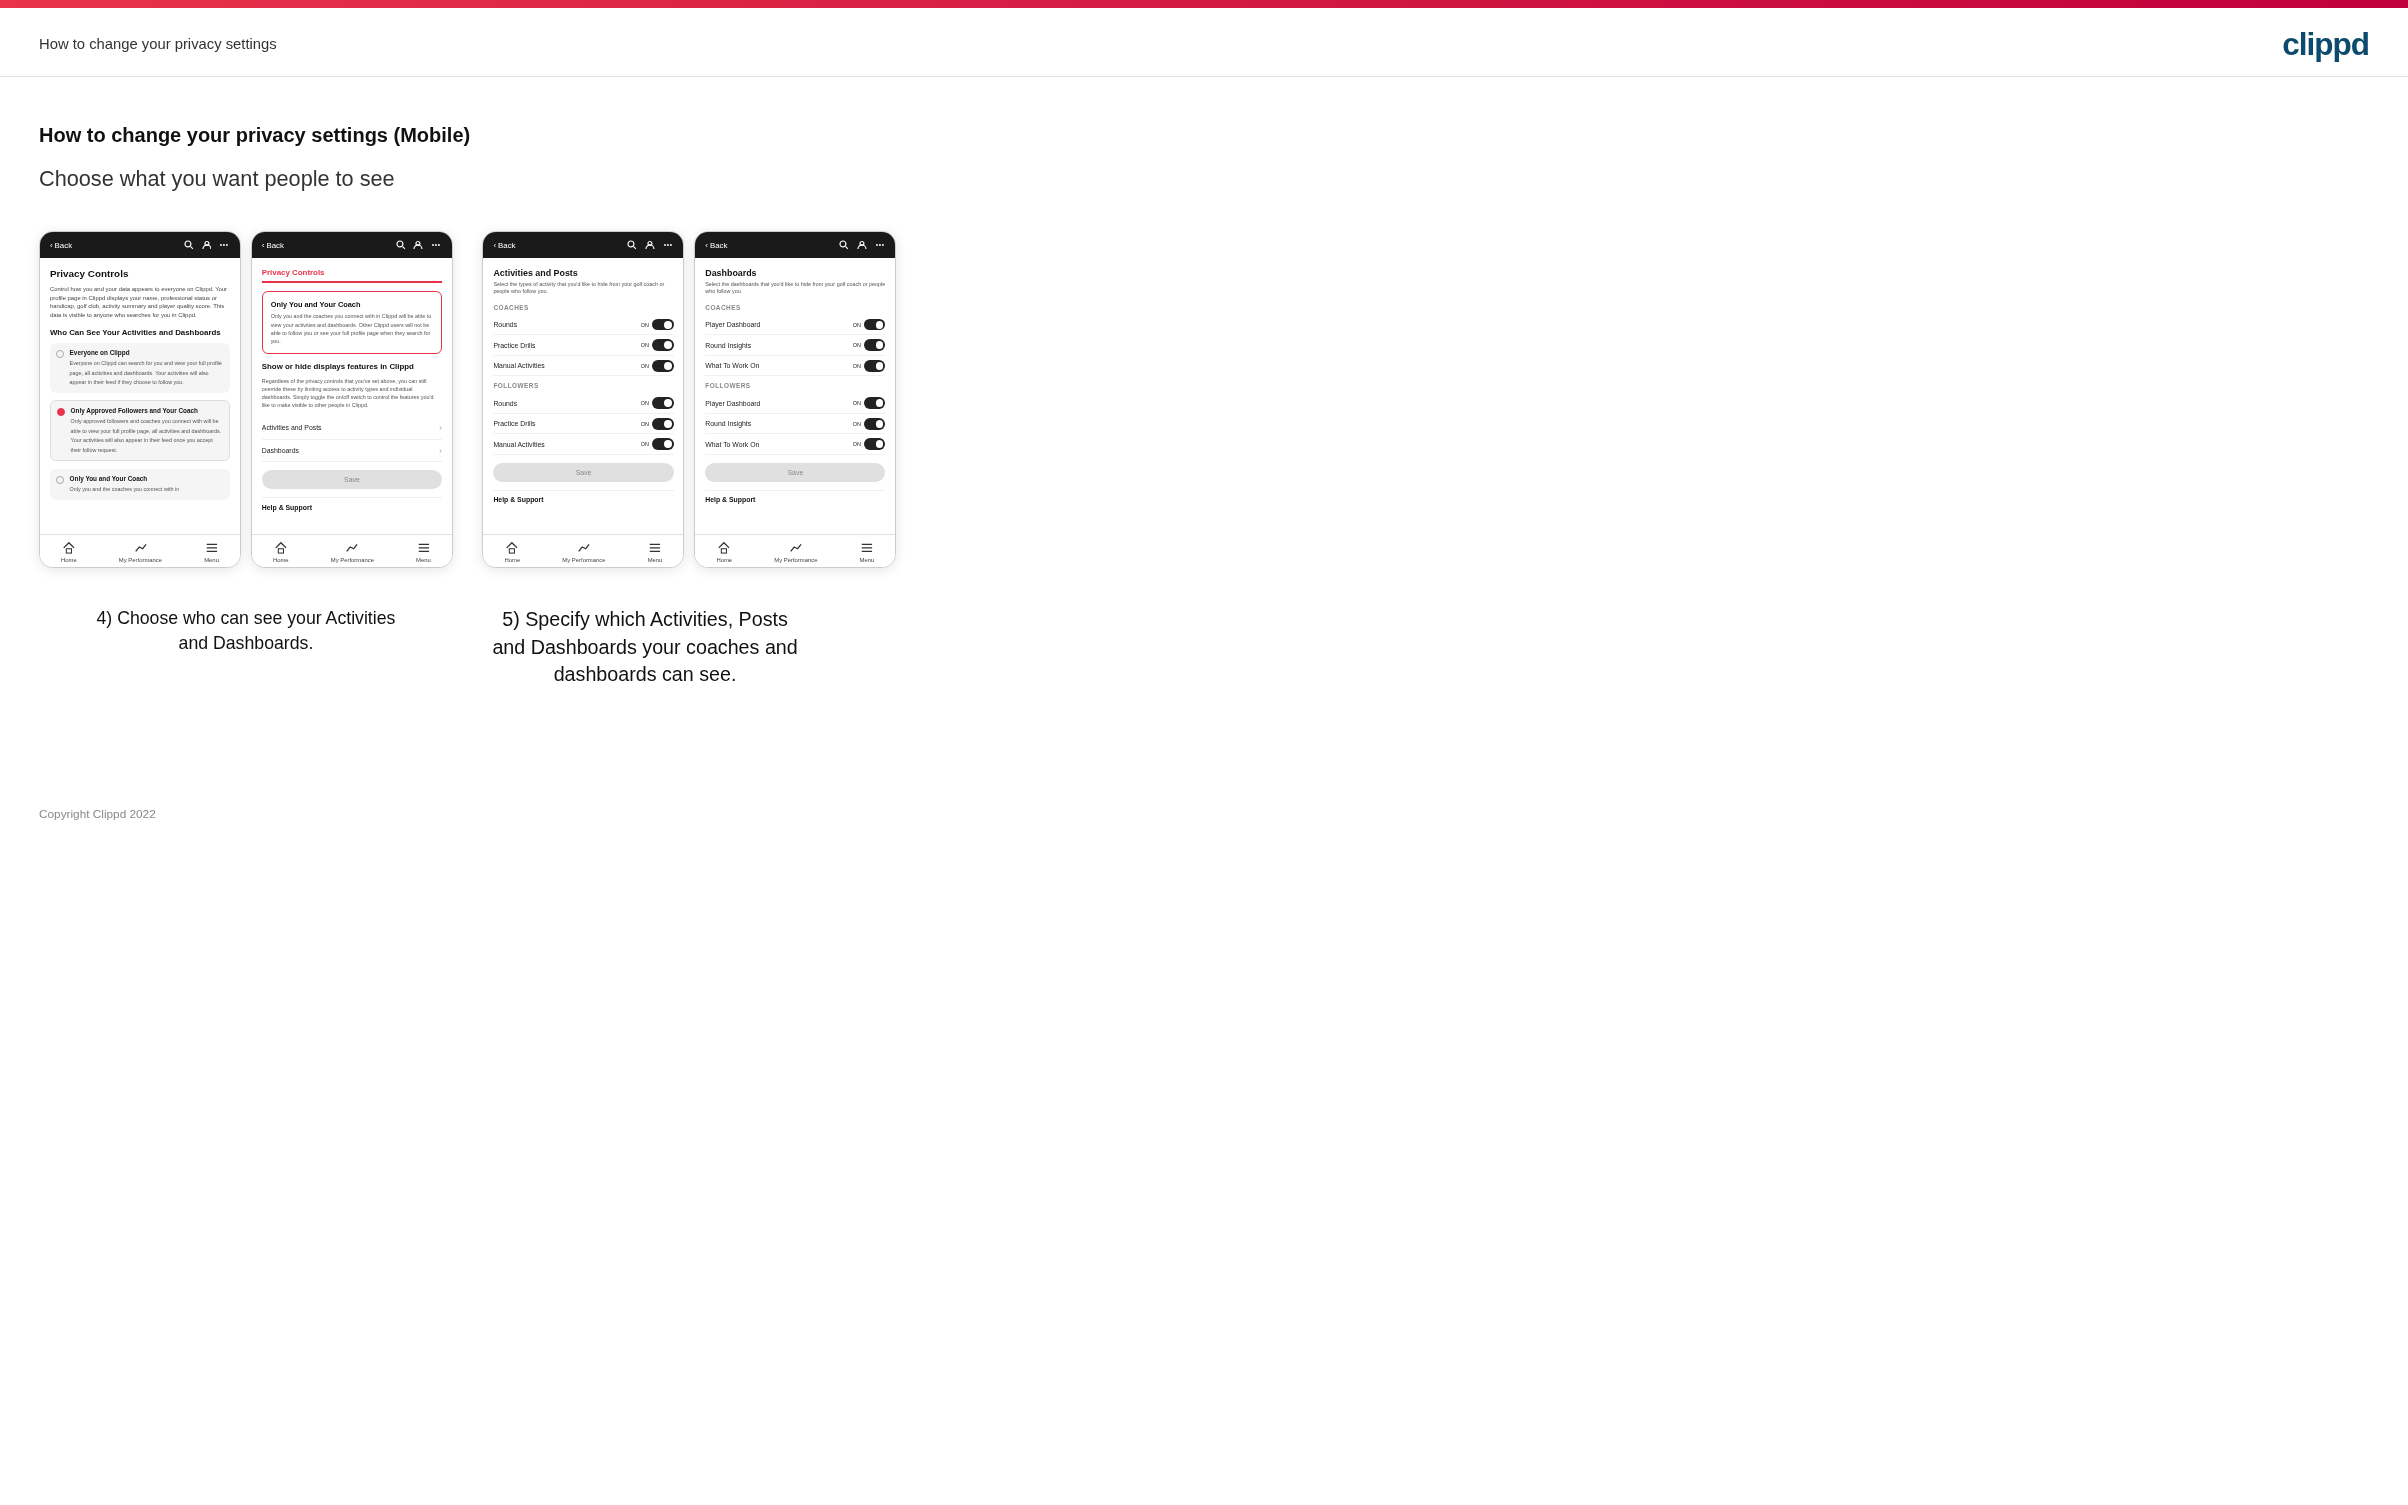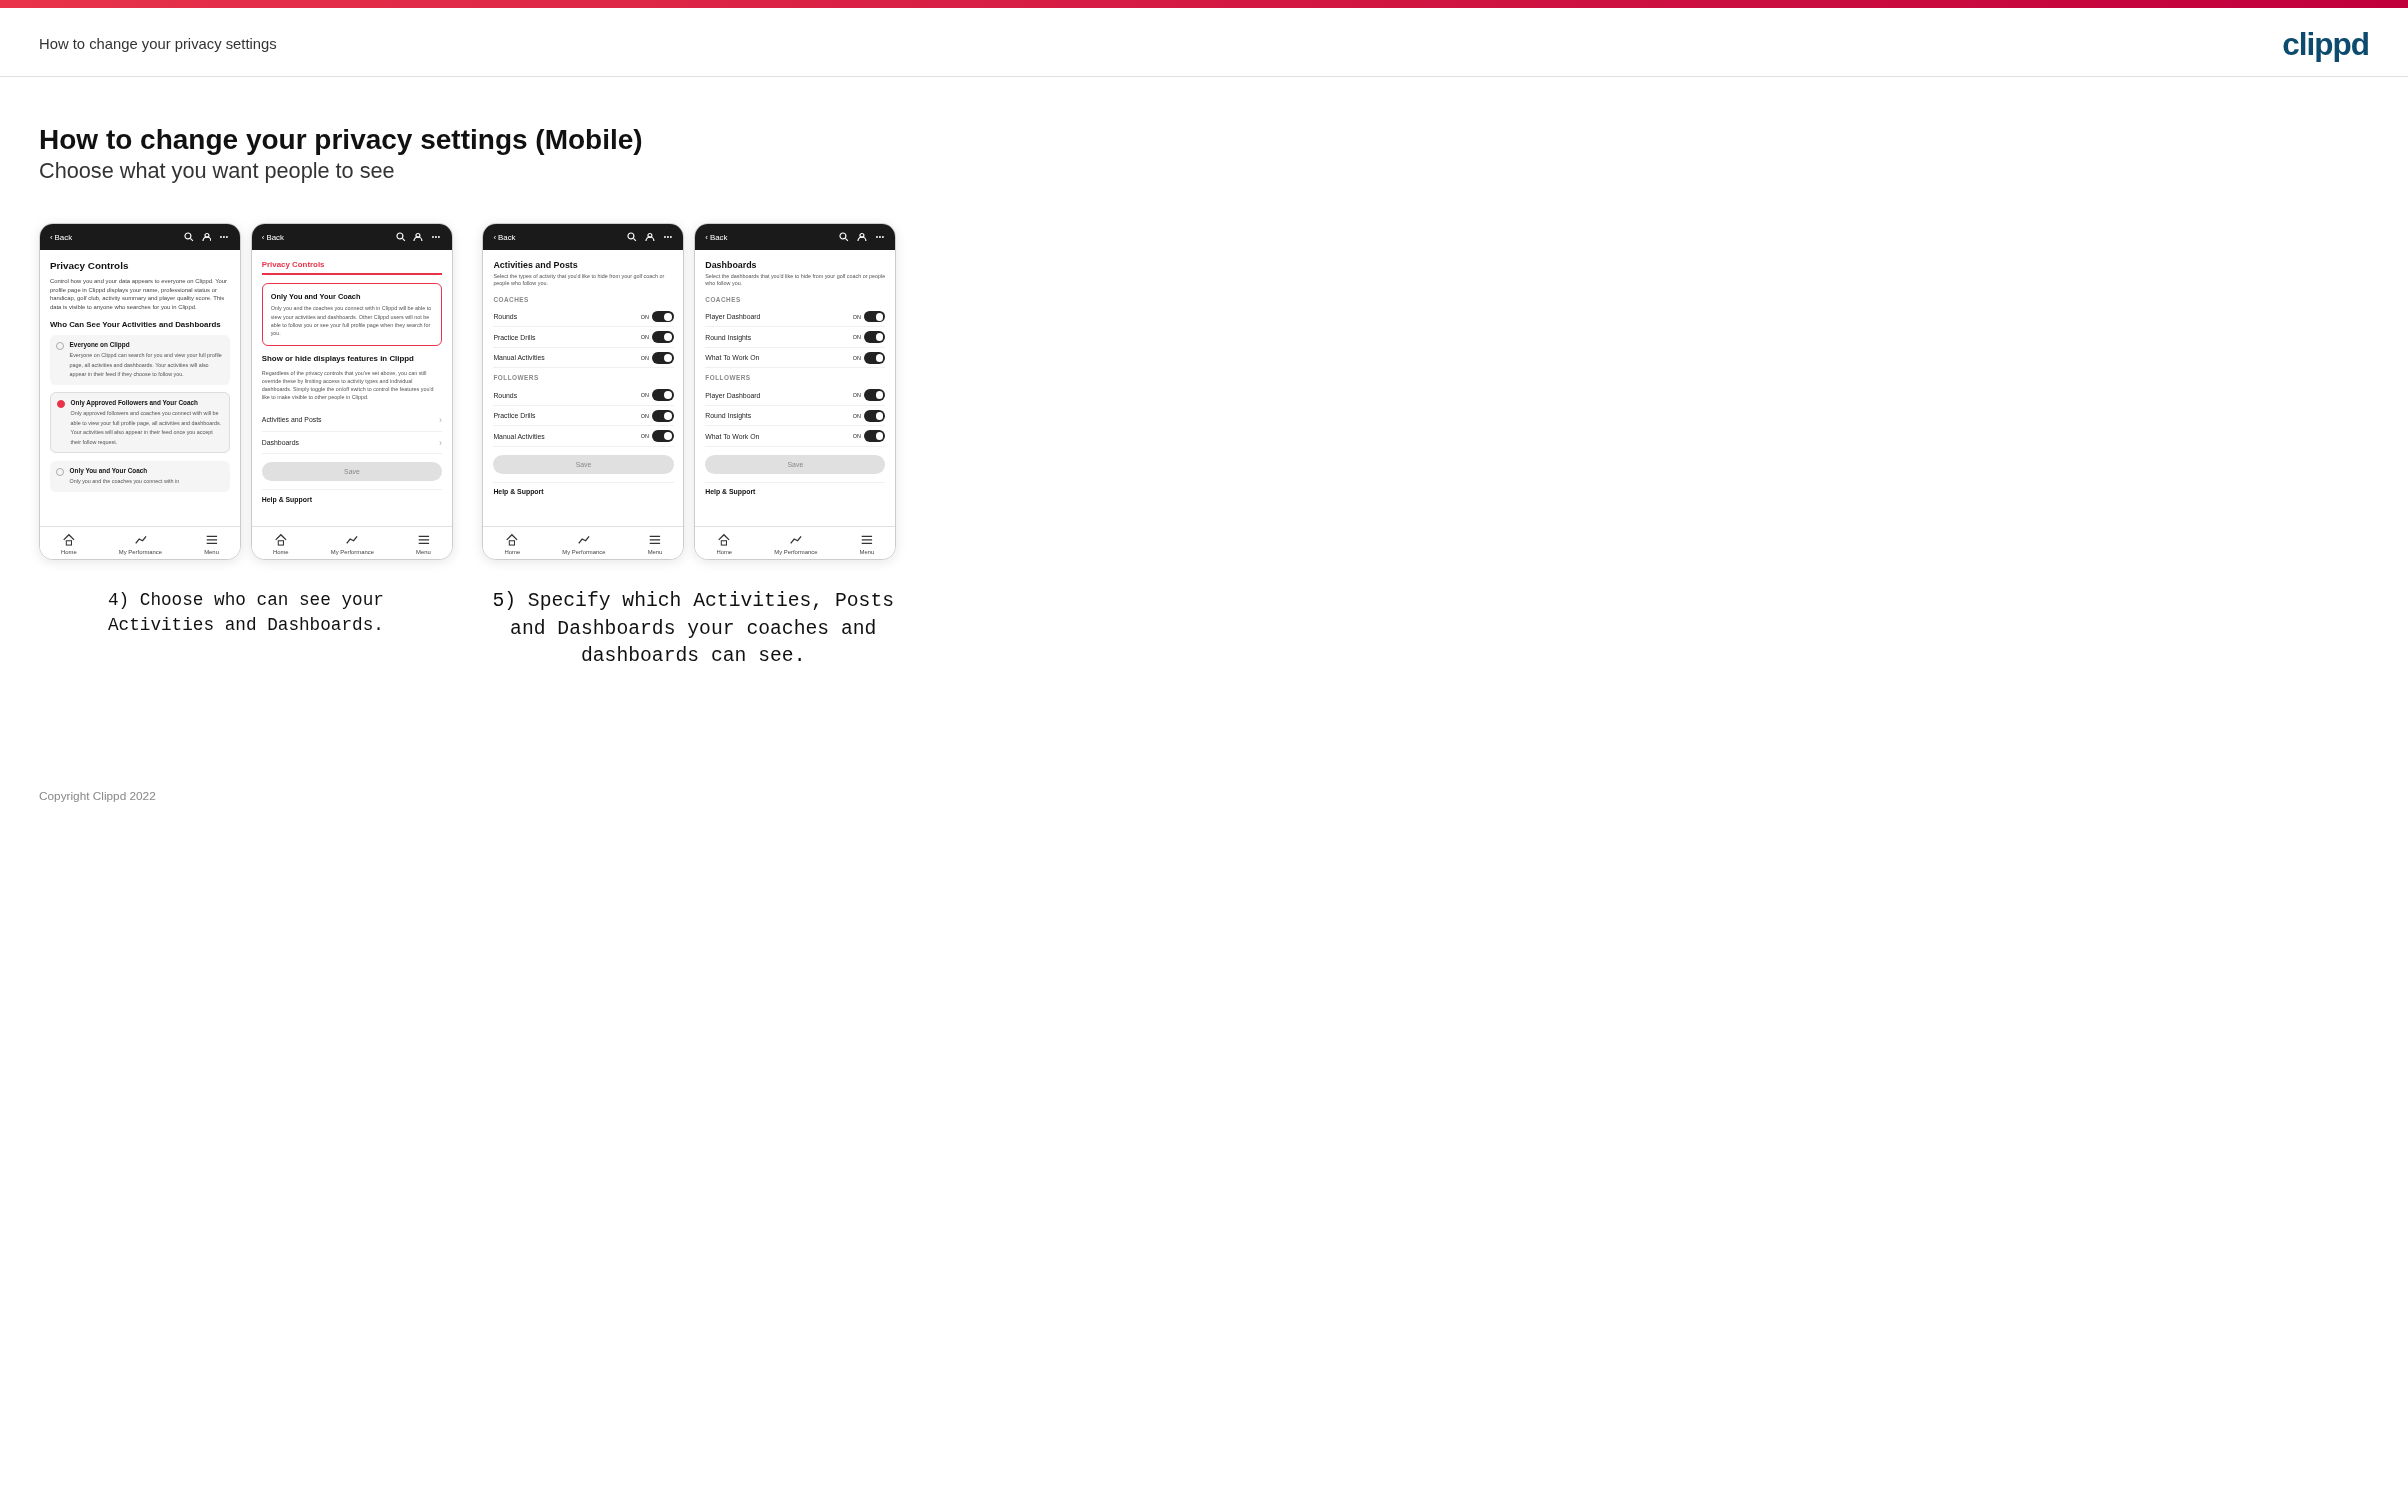--- a/index.html
+++ b/index.html
@@ -37,24 +37,24 @@
       letter-spacing: -1px;
     }
 
     
     .main {
       padding: 47px 39px 59px 39px;
       max-width: 2409px;
     }
 
     .page-heading {
-      font-size: 28px;
+      font-size: 20px;
       font-weight: 800;
       color: #111;
-      margin-bottom: 2px;
+      margin-bottom: 19px;
     }
     .page-subheading {
       font-size: 21.7px;
       font-weight: 400;
       color: #333;
       margin-bottom: 39px;
     }
 
     
     .screenshots-row {
@@ -352,23 +352,22 @@
     }
     .dash-desc {
       font-size: 5.4px;
       color: #555;
       line-height: 1.4;
       margin-bottom: 7.9px;
     }
 
     
     .caption-area {
-      margin-top: 17px;
+      margin-top: 27px;
       text-align: center;
-      font-family: Liberation Mono, monospace;
     }
     .caption-area.left-text {
       text-align: left;
       padding-left: 9.9px;
     }
 
     .screens-pair {
       display: flex;
       gap: 9.9px;
     }

